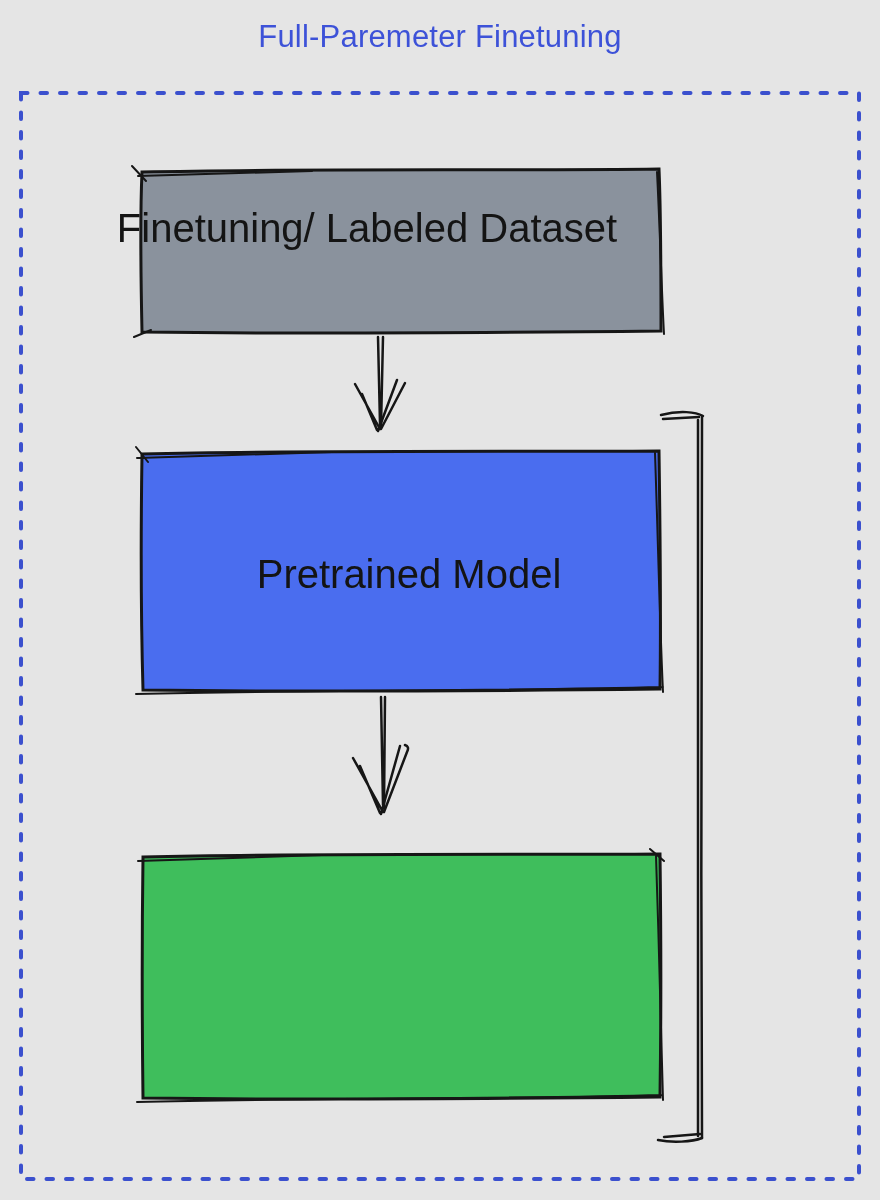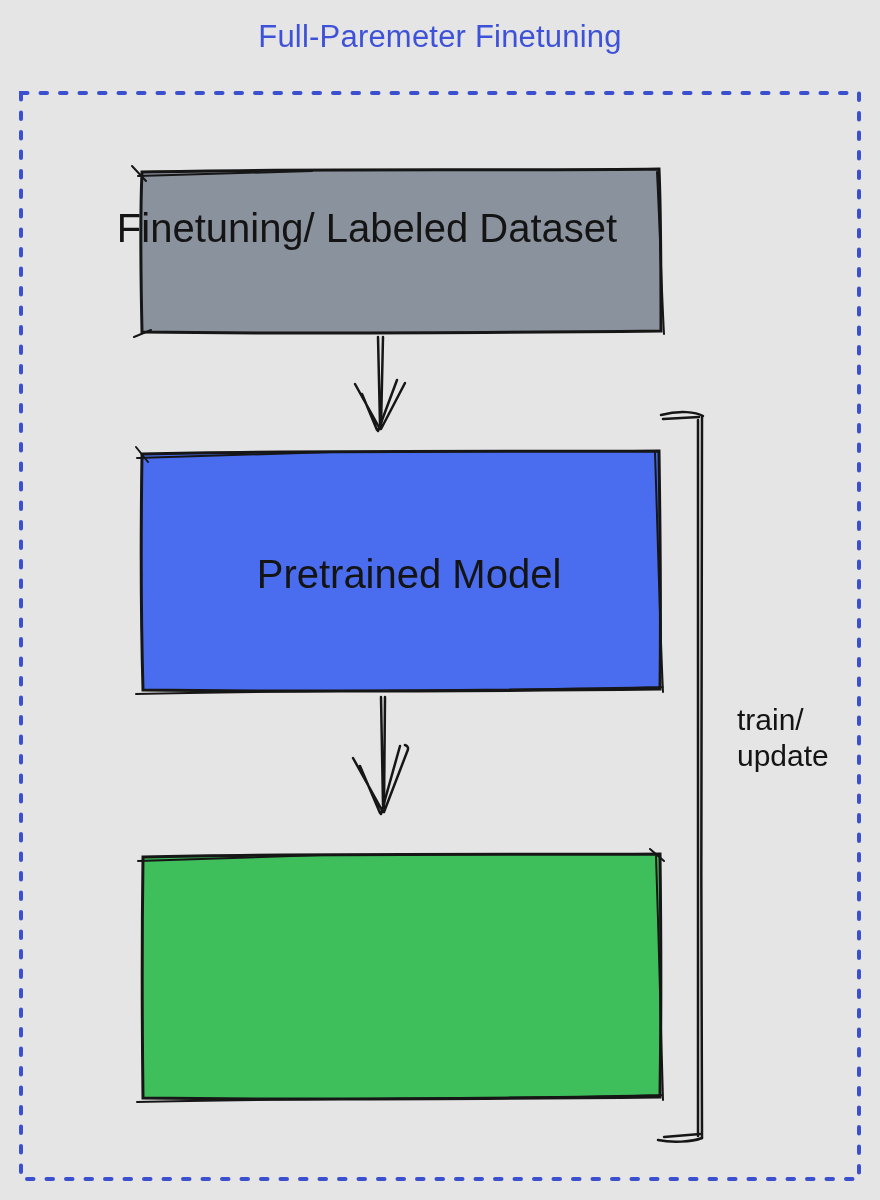--- a/index.html
+++ b/index.html
@@ -94,16 +94,14 @@
     </g>
   </svg>
 
   <div class="diagram-title" style="color: rgb(61, 82, 216);">Full-Paremeter Finetuning</div>
 
   <div class="box-label label-dataset">Finetuning/ Labeled Dataset</div>
 
   <div class="box-label label-model">Pretrained Model</div>
 
 
-  <div class="annotation" style="color: rgb(20, 20, 20);">train/
-update</div>
 
 </div>
 
 </body></html>

